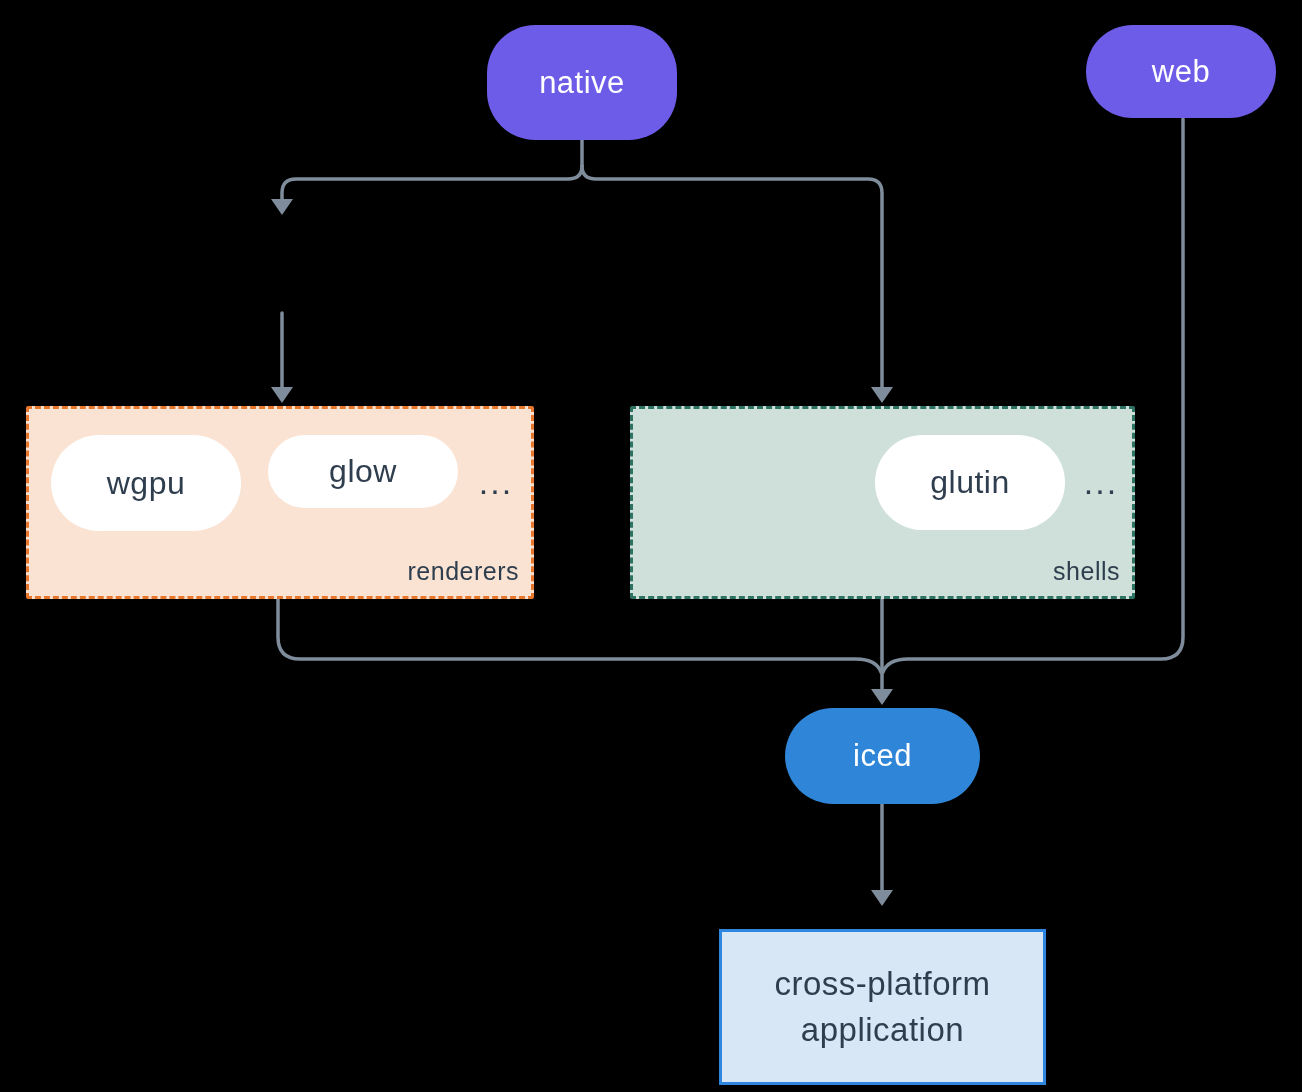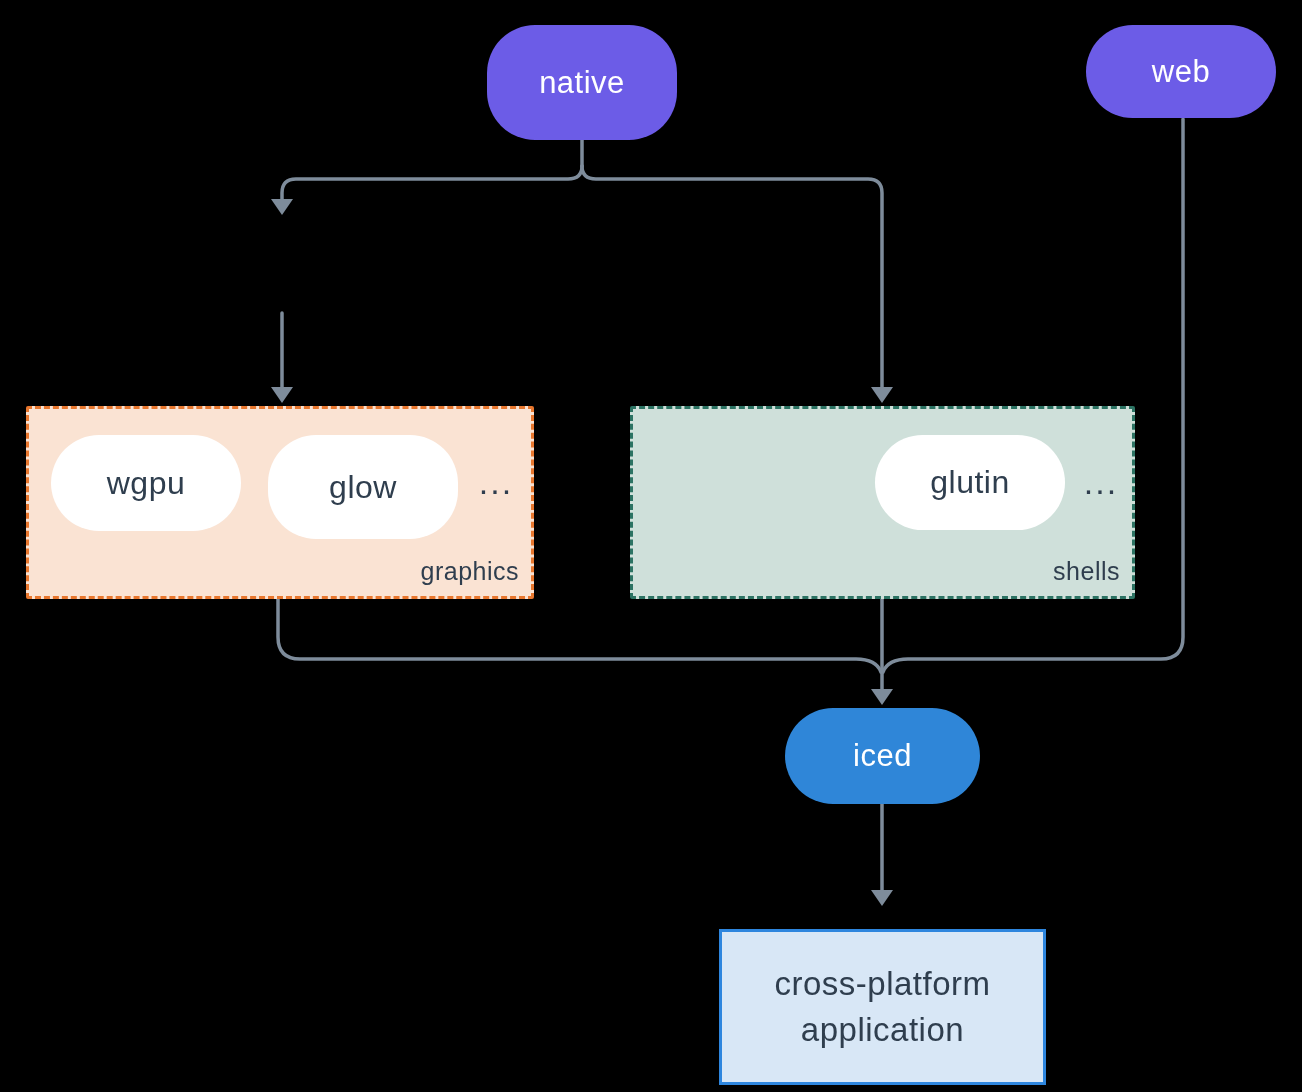--- a/index.html
+++ b/index.html
@@ -115,23 +115,23 @@
     </g>
   </svg>
 
   <div class="pill purple" style="left:487px; top:25px; width:190px; height:115px;">native</div>
 
   <div class="pill purple" style="left:1086px; top:25px; width:190px; height:93px;">web</div>
 
 
   <div class="group-box renderers" style="left:26px; top:406px; width:508px; height:193px;">
     <div class="pill white" style="left:22px; top:26px; width:190px; height:96px;">wgpu</div>
-    <div class="pill white" style="left:239px; top:26px; width:190px; height:104px;text-align:right;">glow</div>
+    <div class="pill white" style="left:239px; top:26px; width:190px; height:73px;text-align:right;">glow</div>
     <div class="dots" style="left:442px; top:26px; width:50px; height:95px;">...</div>
-    <div class="group-label">graphics</div>
+    <div class="group-label">renderers</div>
   </div>
 
   <div class="group-box shells" style="left:630px; top:406px; width:505px; height:193px;">
     <div class="pill white" style="left:242px; top:26px; width:190px; height:95px;">glutin</div>
     <div class="dots" style="left:443px; top:26px; width:50px; height:95px;">...</div>
     <div class="group-label">shells</div>
   </div>
 
   <div class="pill blue" style="left:785px; top:708px; width:195px; height:96px;">iced</div>
 

